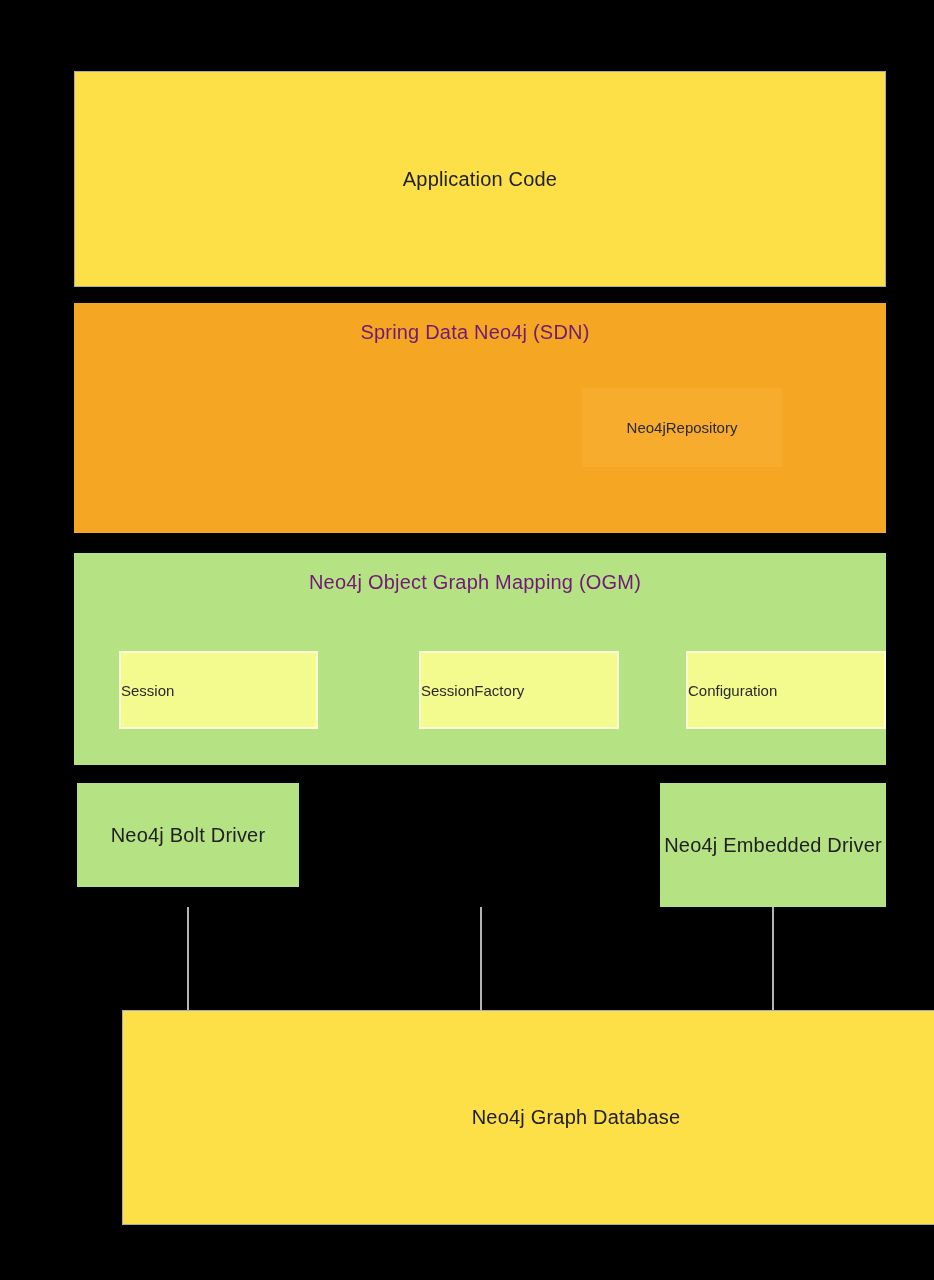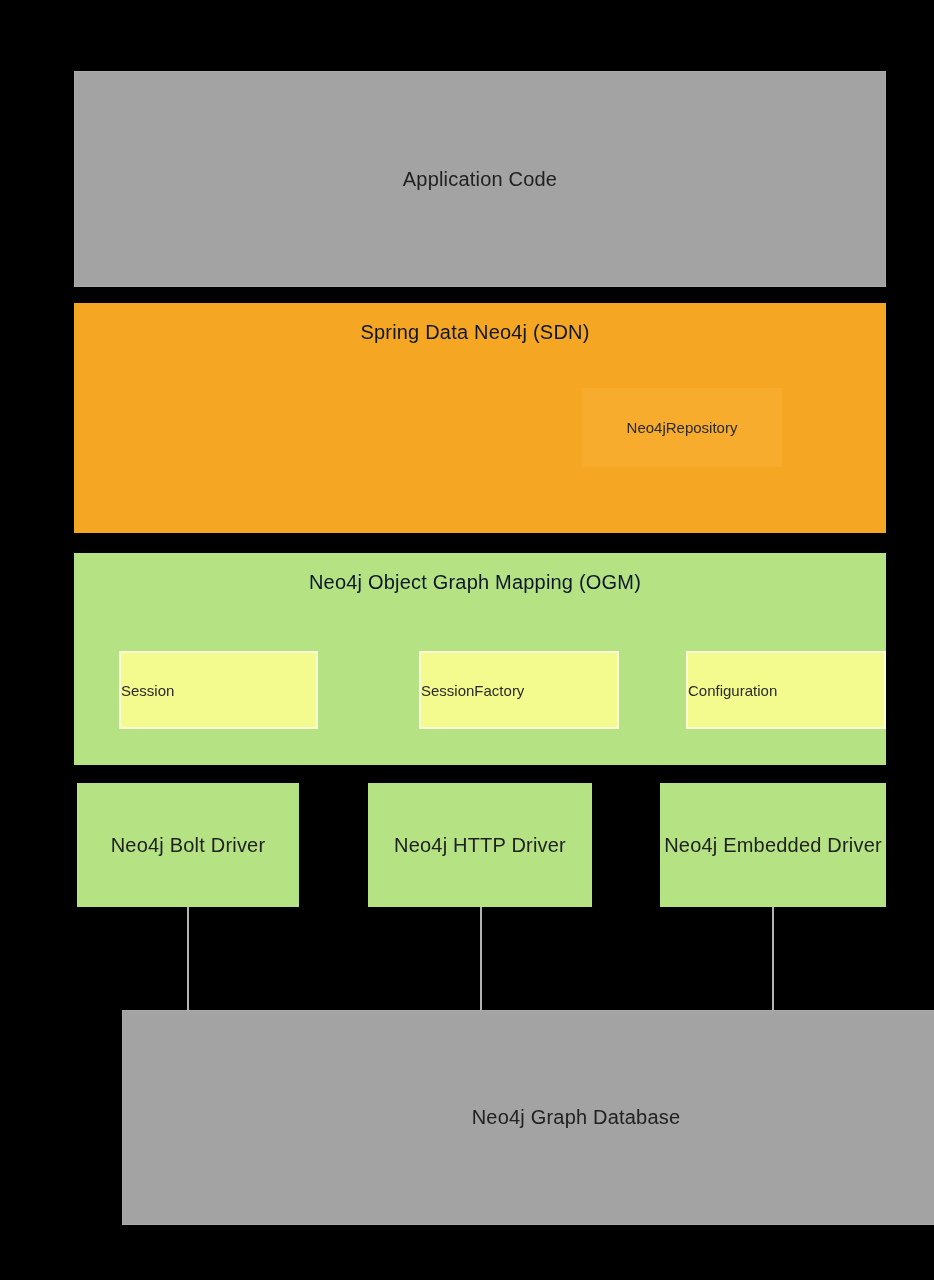--- a/index.html
+++ b/index.html
@@ -4,27 +4,27 @@
 <style>
   html,body{margin:0;padding:0;background:#000;}
   body{font-family:"Liberation Sans","DejaVu Sans",sans-serif;}
   .stage{
     position:relative;width:934px;height:1280px;background:#000;overflow:hidden;
     color:#212121;
   }
   .box{position:absolute;box-sizing:border-box;}
   .layer-title{
     position:absolute;left:0;right:10px;top:18px;text-align:center;
-    font-size:20px;color:#0f172a;letter-spacing:.2px;
+    font-size:20px;color:#701a75;letter-spacing:.2px;
   }
   .center-label{
     position:absolute;inset:0;display:flex;align-items:center;justify-content:center;
     font-size:20px;color:#212121;letter-spacing:.2px;text-align:center;
   }
-  .gray-layer{background:#a3a3a3;border:1px solid #ababab;}
+  .gray-layer{background:#fde047;border:1px solid #ababab;}
   .sdn-layer{background:#f5a623;}
   .green-layer{background:#b5e384;}
   .sdn-component{
     background:#f7ac2e;
     display:flex;align-items:center;justify-content:center;
     font-size:15px;color:#2a2a2a;
   }
   .ogm-component{
     background:#f3fa8e;border:2px solid rgba(255,255,255,.65);
     display:flex;align-items:center;justify-content:flex-start;
@@ -55,25 +55,22 @@
       <span>Session</span>
     </div>
     <div class="box ogm-component" style="left:309px;top:98px;width:200px;height:78px;margin-left:36px;">
       <span>SessionFactory</span>
     </div>
     <div class="box ogm-component" style="left:568px;top:98px;width:200px;height:78px;margin-left:44px;">
       <span>Configuration</span>
     </div>
   </div>
 
-  <div class="box driver-box" style="left:77px;top:783px;width:222px;height:124px;">
+  <div class="box driver-box" style="left:77px;top:783px;width:222px;height:104px;">
     <div class="center-label">Neo4j Bolt Driver</div>
-  </div>
-  <div class="box driver-box" style="left:368px;top:783px;width:224px;height:124px;">
-    <div class="center-label">Neo4j HTTP Driver</div>
   </div>
   <div class="box driver-box" style="left:660px;top:783px;width:226px;height:124px;">
     <div class="center-label">Neo4j Embedded Driver</div>
   </div>
 
   <div class="connector" style="left:187px;top:907px;height:104px;"></div>
   <div class="connector" style="left:480px;top:907px;height:104px;"></div>
   <div class="connector" style="left:772px;top:907px;height:104px;"></div>
 
   <div class="box gray-layer" style="left:74px;top:1010px;width:908px;height:215px;margin-left:48px;">

